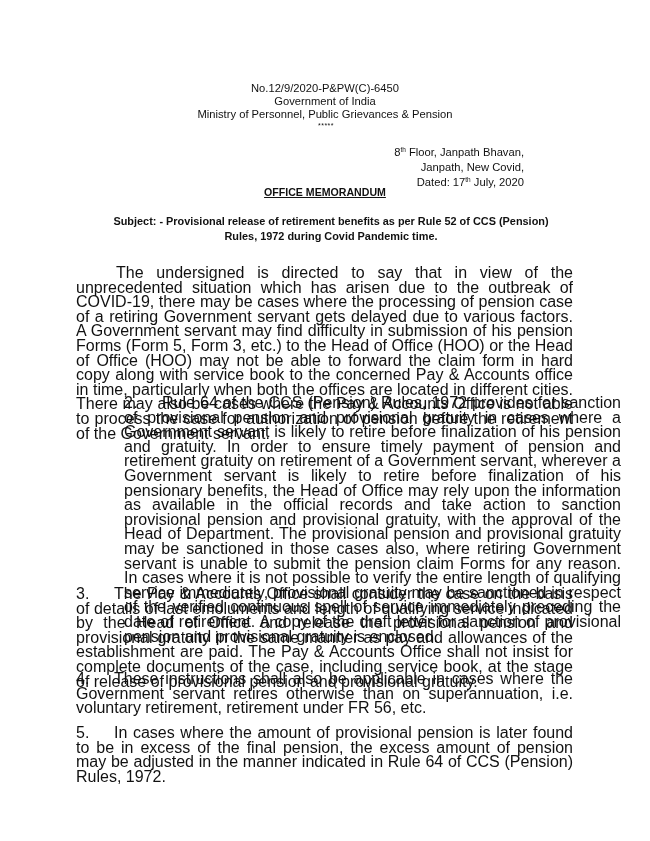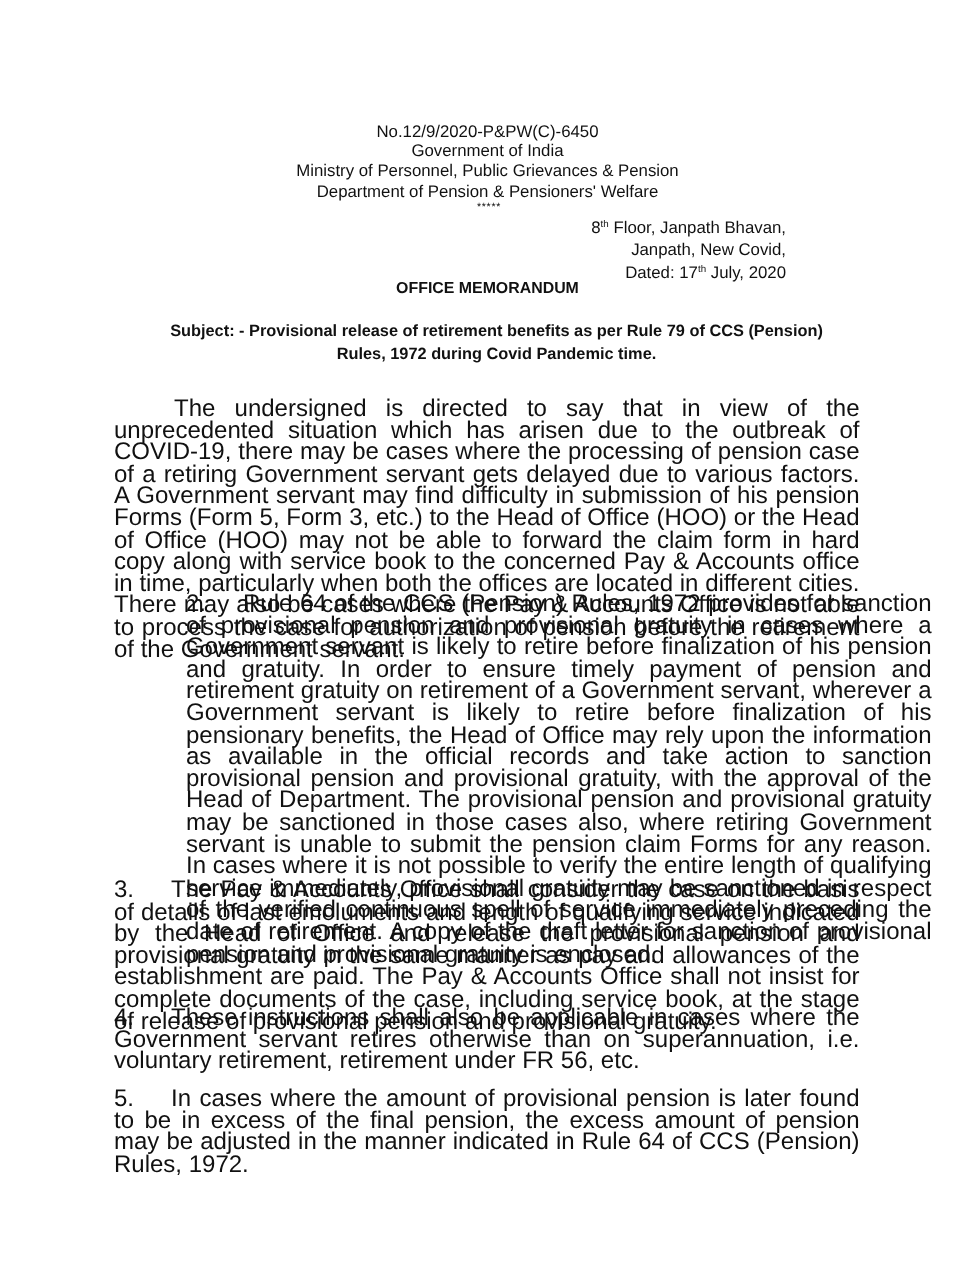--- a/index.html
+++ b/index.html
@@ -15,21 +15,21 @@
     }
     .header-block div { white-space: nowrap; }
     .header-block .stars { font-size: 7px; line-height: 7px; letter-spacing: 0.5px; margin-left: 2px; }
     .address-block {
       position: absolute; right: 126px; top: 145px;
       text-align: right; font-size: 11.2px; line-height: 15px;
     }
     sup { font-size: 6.5px; vertical-align: 4px; line-height: 0; }
     .om-title {
       position: absolute; left: 0; width: 650px; top: 186px; text-align: center;
-      font-weight: bold; font-size: 10.6px; 
+      font-weight: bold; font-size: 10.6px; text-decoration: underline;
     }
     .subject {
       position: absolute; left: 88px; width: 486px; top: 214px;
       text-align: center; font-weight: bold; font-size: 10.9px; line-height: 15px;
     }
     .para {
       position: absolute; left: 76px; width: 497px;
       text-align: justify; font-size: 16px; line-height: 14.6px;
     }
     .para .num { display: inline-block; width: 38px; }
@@ -42,34 +42,33 @@
   </style>
 </head>
 <body>
 
 <div class="page">
 
   <div class="header-block">
     <div>No.12/9/2020-P&amp;PW(C)-6450</div>
     <div>Government of India</div>
     <div>Ministry of Personnel, Public Grievances &amp; Pension</div>
-    <div>Department of Pension &amp; Pensioners' Welfare</div>
     <div class="stars">*****</div>
   </div>
 
   <div class="address-block">
     <div><span>8</span><sup>th</sup><span> Floor, Janpath Bhavan,</span></div>
     <div>Janpath, New Covid,</div>
     <div><span>Dated: 17</span><sup>th</sup><span> July, 2020</span></div>
   </div>
 
   <div class="om-title">OFFICE MEMORANDUM</div>
 
   <div class="subject">
-    <div>Subject: - Provisional release of retirement benefits as per Rule 79 of CCS (Pension)</div>
+    <div>Subject: - Provisional release of retirement benefits as per Rule 52 of CCS (Pension)</div>
     <div>Rules, 1972 during Covid Pandemic time.</div>
   </div>
 
   <div class="para" id="p1"><span class="indent"></span><span>The undersigned is directed to say that in view of the unprecedented situation which has arisen due to the outbreak of COVID-19, there may be cases where the processing of pension case of a retiring Government servant gets delayed due to various factors. A Government servant may find difficulty in submission of his pension Forms (Form 5, Form 3, etc.) to the Head of Office (HOO) or the Head of Office (HOO) may not be able to forward the claim form in hard copy along with service book to the concerned Pay &amp; Accounts office in time, particularly when both the offices are located in different cities. There may also be cases where the Pay &amp; Accounts Office is not able to process the case for authorization of pension before the retirement of the Government servant.</span></div>
 
   <div class="para" id="p2"><span class="num">2.</span><span>Rule 64 of the CCS (Pension) Rules, 1972 provides for sanction of provisional pension and provisional gratuity in cases where a Government servant is likely to retire before finalization of his pension and gratuity. In order to ensure timely payment of pension and retirement gratuity on retirement of a Government servant, wherever a Government servant is likely to retire before finalization of his pensionary benefits, the Head of Office may rely upon the information as available in the official records and take action to sanction provisional pension and provisional gratuity, with the approval of the Head of Department. The provisional pension and provisional gratuity may be sanctioned in those cases also, where retiring Government servant is unable to submit the pension claim Forms for any reason. In cases where it is not possible to verify the entire length of qualifying service immediately, provisional gratuity may be sanctioned in respect of the verified continuous spell of service immediately preceding the date of retirement. A copy of the draft letter for sanction of provisional pension and provisional gratuity is enclosed.</span></div>
 
   <div class="para" id="p3"><span class="num">3.</span><span>The Pay &amp; Accounts Office shall consider the case on the basis of details of last emoluments and length of qualifying service indicated by the Head of Office and release the provisional pension and provisional gratuity in the same manner as pay and allowances of the establishment are paid. The Pay &amp; Accounts Office shall not insist for complete documents of the case, including service book, at the stage of release of provisional pension and provisional gratuity.</span></div>
 
   <div class="para" id="p4"><span class="num">4.</span><span>These instructions shall also be applicable in cases where the Government servant retires otherwise than on superannuation, i.e. voluntary retirement, retirement under FR 56, etc.</span></div>

